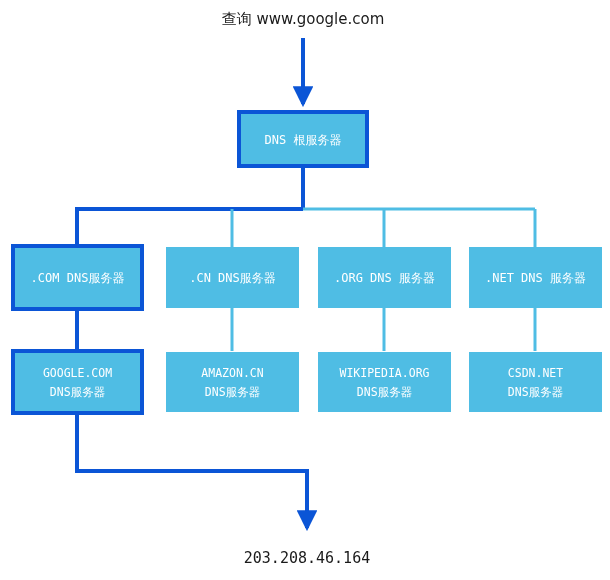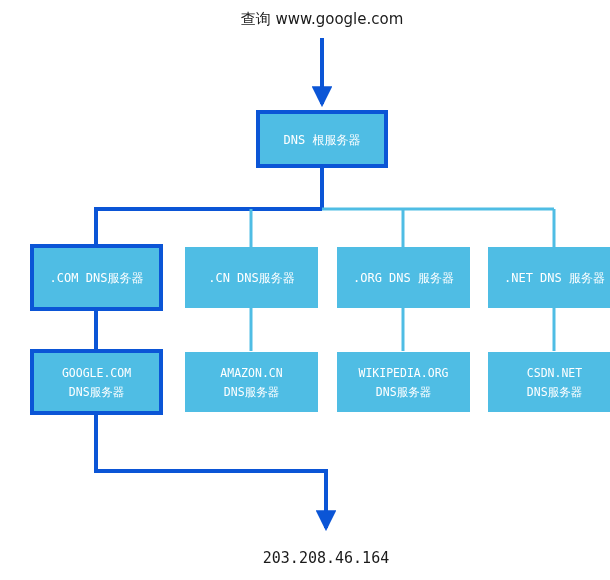--- a/index.html
+++ b/index.html
@@ -11,21 +11,20 @@
   body {
     width: 610px;
     height: 580px;
     font-family: "DejaVu Sans", "Liberation Sans", sans-serif;
     overflow: hidden;
   }
   #diagram-root {
     position: relative;
     width: 520px;
     height: 580px;
-    margin-left: 19px;
   }
   svg#dns-diagram {
     display: block;
     width: 610px;
     height: 580px;
   }
   .node-box {
     stroke-width: 0;
   }
   .node-box.highlight {

